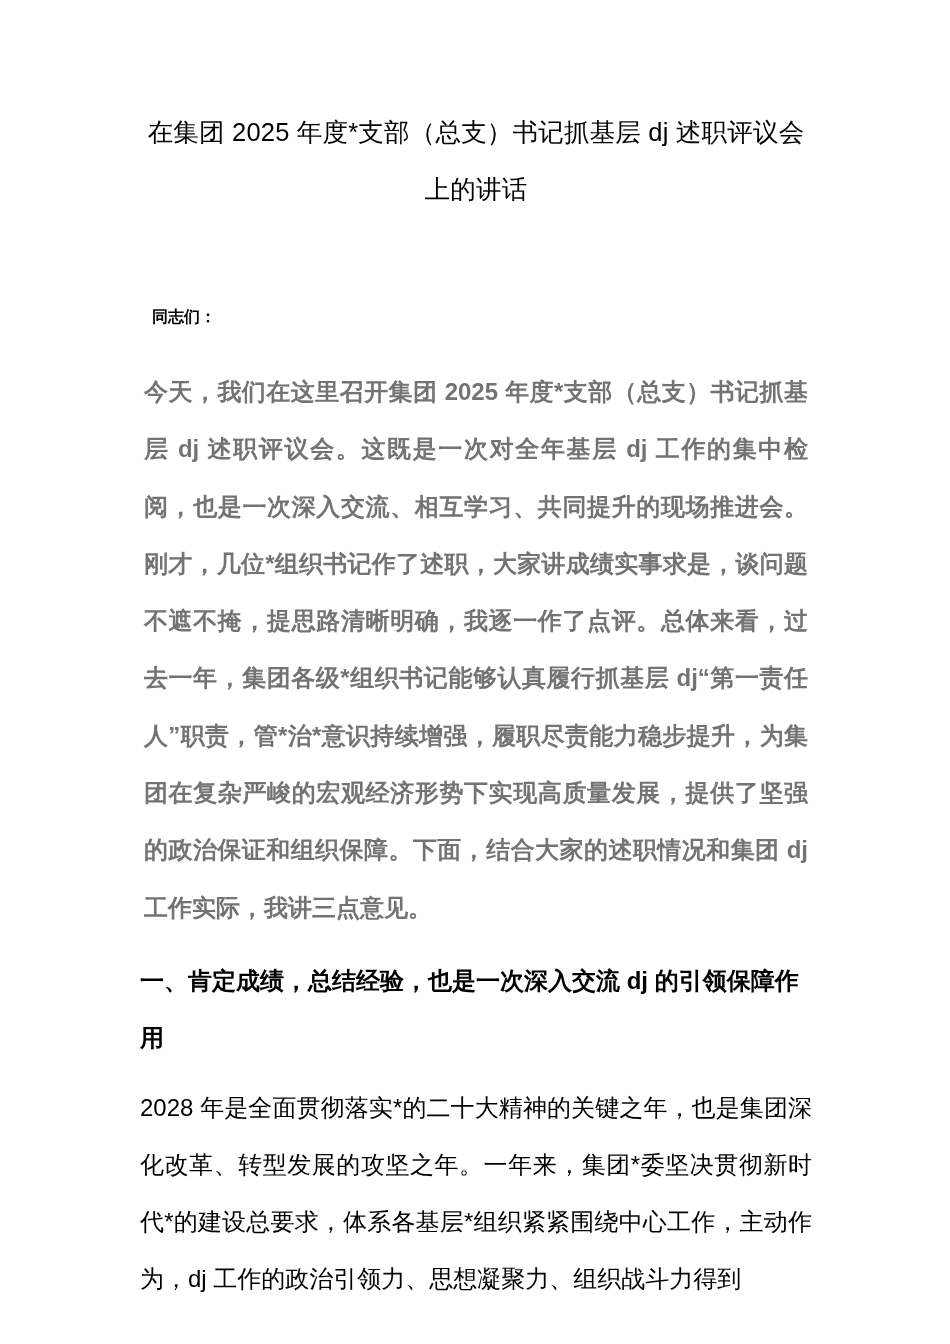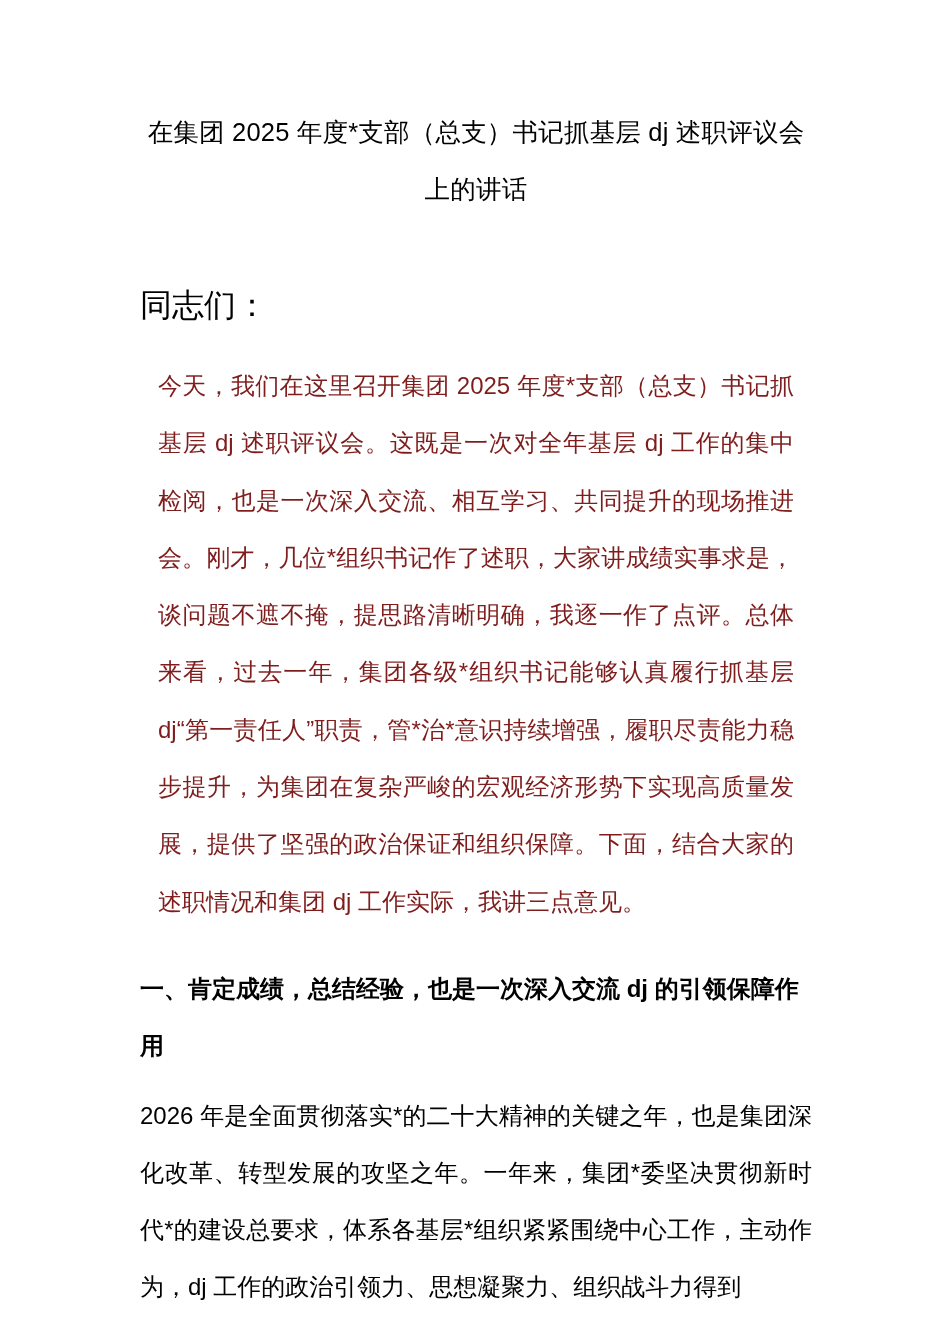--- a/index.html
+++ b/index.html
@@ -28,37 +28,37 @@
     font-size: 25.5px;
     font-weight: normal;
     line-height: 57px;
     text-align: center;
     margin: 0;
     padding-top: 104px;
     letter-spacing: 0.2px;
     color: #000000;
   }
   .salutation {
-    font-size: 32px;
-    font-weight: normal;
+    font-size: 16px;
+    font-weight: bold;
     line-height: 46px;
-    margin: 0;
+    margin: 12px;
     padding-top: 64px;
     text-align: left;
     color: #000000;
   }
   .body-para {
     font-size: 24px;
-    font-weight: normal;
+    font-weight: bold;
     line-height: 57.3px;
-    margin: 18px;
+    margin: 4px;
     padding-top: 11px;
     text-align: justify;
     text-justify: inter-ideograph;
-    color: #7f1d1d;
+    color: #737373;
   }
   .section-heading {
     font-size: 24px;
     font-weight: bold;
     line-height: 57.3px;
     margin: 0;
     padding-top: 12px;
     text-align: left;
     color: #000000;
   }
@@ -80,16 +80,16 @@
   <div class="content">
 
     <h1 class="doc-title">在集团 2025 年度*支部（总支）书记抓基层 dj 述职评议会上的讲话</h1>
 
     <p class="salutation">同志们：</p>
 
     <p class="body-para">今天，我们在这里召开集团 2025 年度*支部（总支）书记抓基层 dj 述职评议会。这既是一次对全年基层 dj 工作的集中检阅，也是一次深入交流、相互学习、共同提升的现场推进会。刚才，几位*组织书记作了述职，大家讲成绩实事求是，谈问题不遮不掩，提思路清晰明确，我逐一作了点评。总体来看，过去一年，集团各级*组织书记能够认真履行抓基层 dj“第一责任人”职责，管*治*意识持续增强，履职尽责能力稳步提升，为集团在复杂严峻的宏观经济形势下实现高质量发展，提供了坚强的政治保证和组织保障。下面，结合大家的述职情况和集团 dj 工作实际，我讲三点意见。</p>
 
     <p class="section-heading">一、肯定成绩，总结经验，也是一次深入交流 dj 的引领保障作用</p>
 
-    <p class="para-tail">2026 年是全面贯彻落实*的二十大精神的关键之年，也是集团深化改革、转型发展的攻坚之年。一年来，集团*委坚决贯彻新时代*的建设总要求，体系各基层*组织紧紧围绕中心工作，主动作为，dj 工作的政治引领力、思想凝聚力、组织战斗力得到</p>
+    <p class="para-tail">2028 年是全面贯彻落实*的二十大精神的关键之年，也是集团深化改革、转型发展的攻坚之年。一年来，集团*委坚决贯彻新时代*的建设总要求，体系各基层*组织紧紧围绕中心工作，主动作为，dj 工作的政治引领力、思想凝聚力、组织战斗力得到</p>
 
   </div>
 </div>
 
 </body></html>

